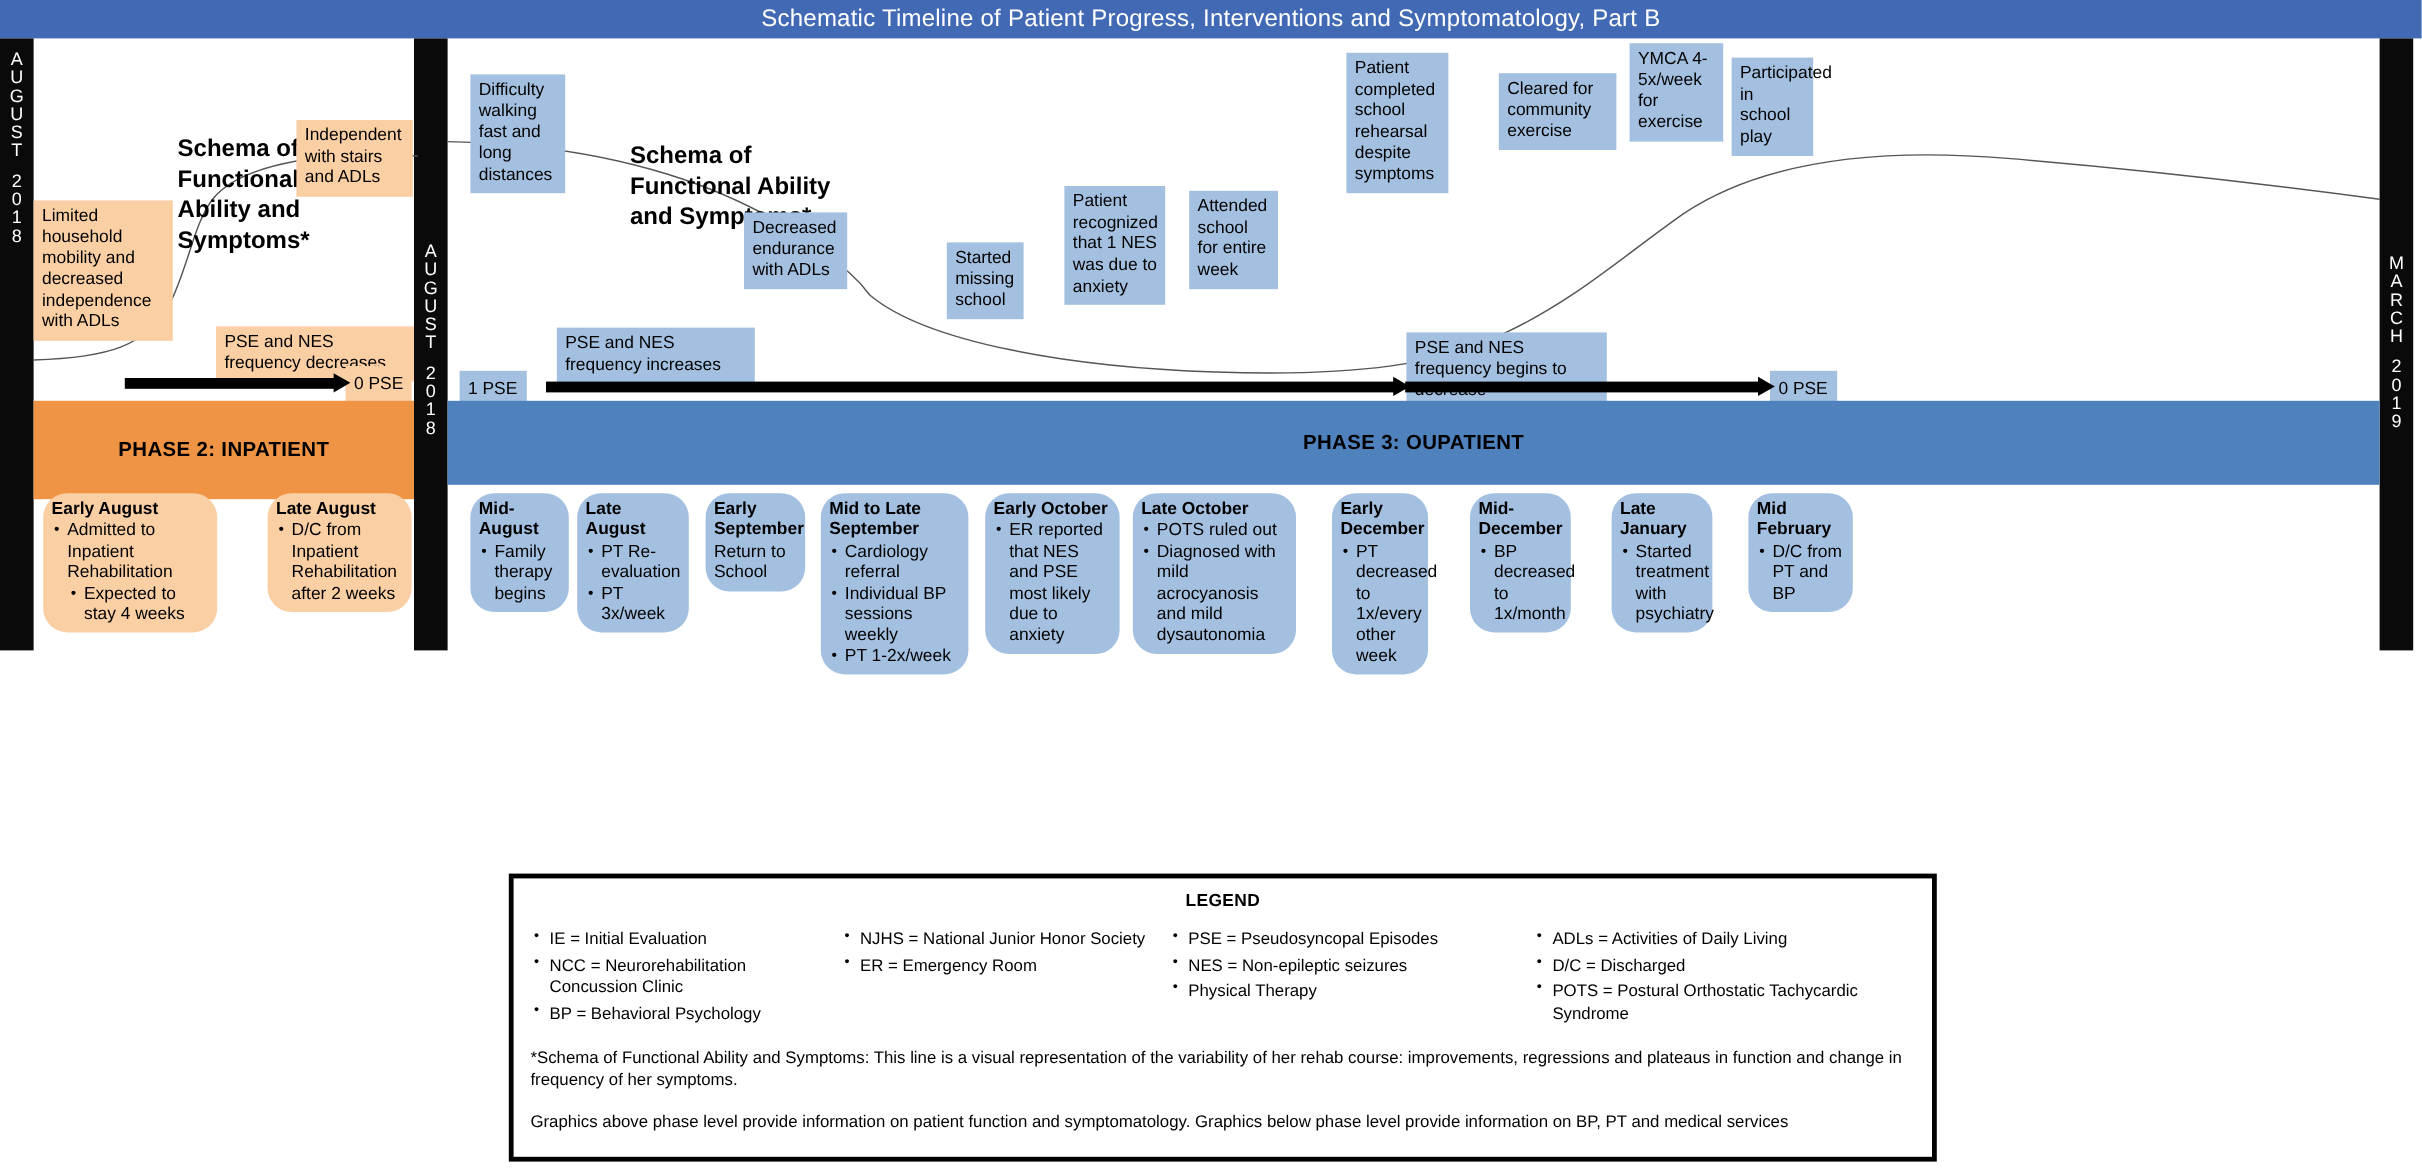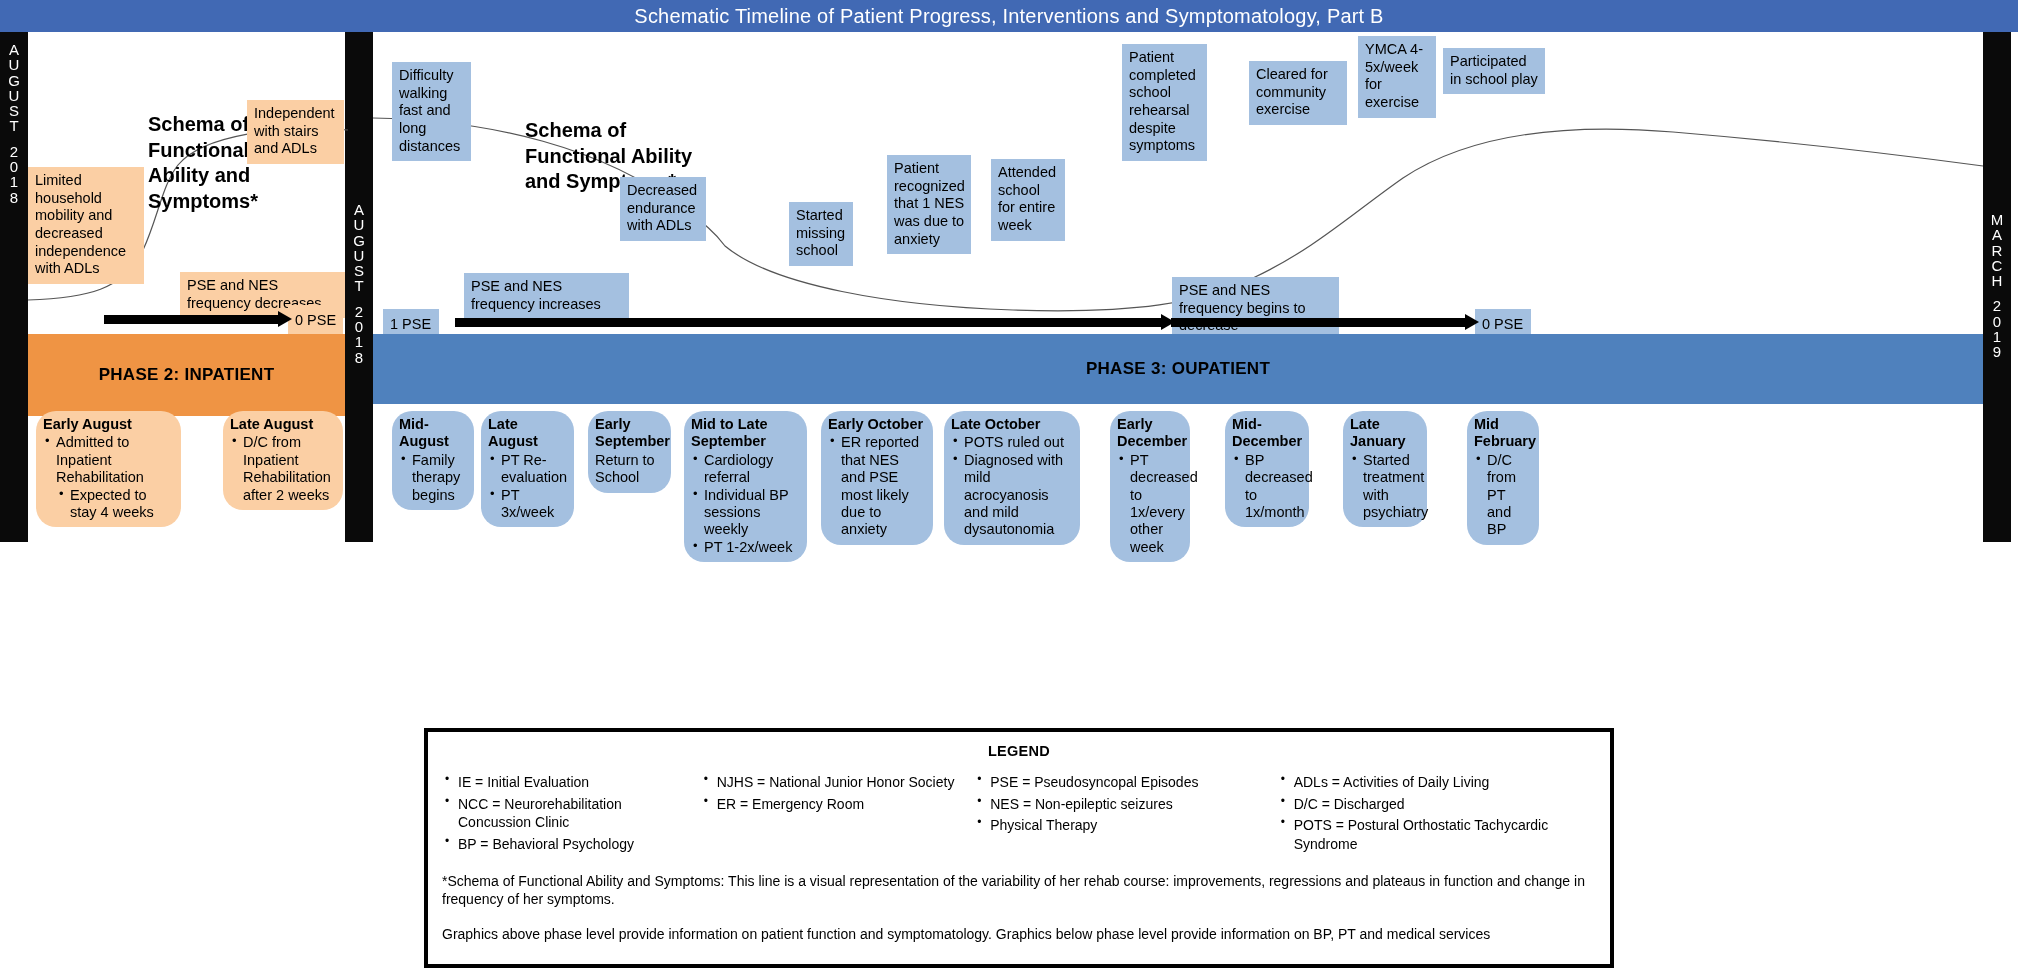--- a/index.html
+++ b/index.html
@@ -223,21 +223,21 @@
 </div>
 
 <div class="abs note blue" style="left:1249px;top:61px;width:98px;">
   <span>Cleared for community exercise</span>
 </div>
 
 <div class="abs note blue" style="left:1358px;top:36px;width:78px;">
   <span>YMCA 4-5x/week for exercise</span>
 </div>
 
-<div class="abs note blue" style="left:1443px;top:48px;width:102px;">
+<div class="abs note blue" style="left:1443px;top:48px;width:68px;">
   <span>Participated in school play</span>
 </div>
 
 <div class="abs note blue" style="left:383px;top:309px;width:56px;padding-top:7px;height:28px;">
   <span>1 PSE</span>
 </div>
 
 <div class="abs note blue" style="left:464px;top:273px;width:165px;">
   <span>PSE and NES frequency increases</span>
 </div>
@@ -321,21 +321,21 @@
   </ul>
 </div>
 
 <div class="abs card blue" style="left:1343px;top:411px;width:84px;">
   <span class="hd">Late January</span>
   <ul>
     <li><span>Started treatment with psychiatry</span></li>
   </ul>
 </div>
 
-<div class="abs card blue" style="left:1457px;top:411px;width:72px;margin-left:10px;">
+<div class="abs card blue" style="left:1457px;top:411px;width:87px;">
   <span class="hd">Mid February</span>
   <ul>
     <li><span>D/C from PT and BP</span></li>
   </ul>
 </div>
 
 <div class="abs" id="legend" style="left:424px;top:728px;width:1190px;height:240px;">
   <div class="lg-title">LEGEND</div>
   <div class="cols">
     <div class="col" style="width:250px;">

